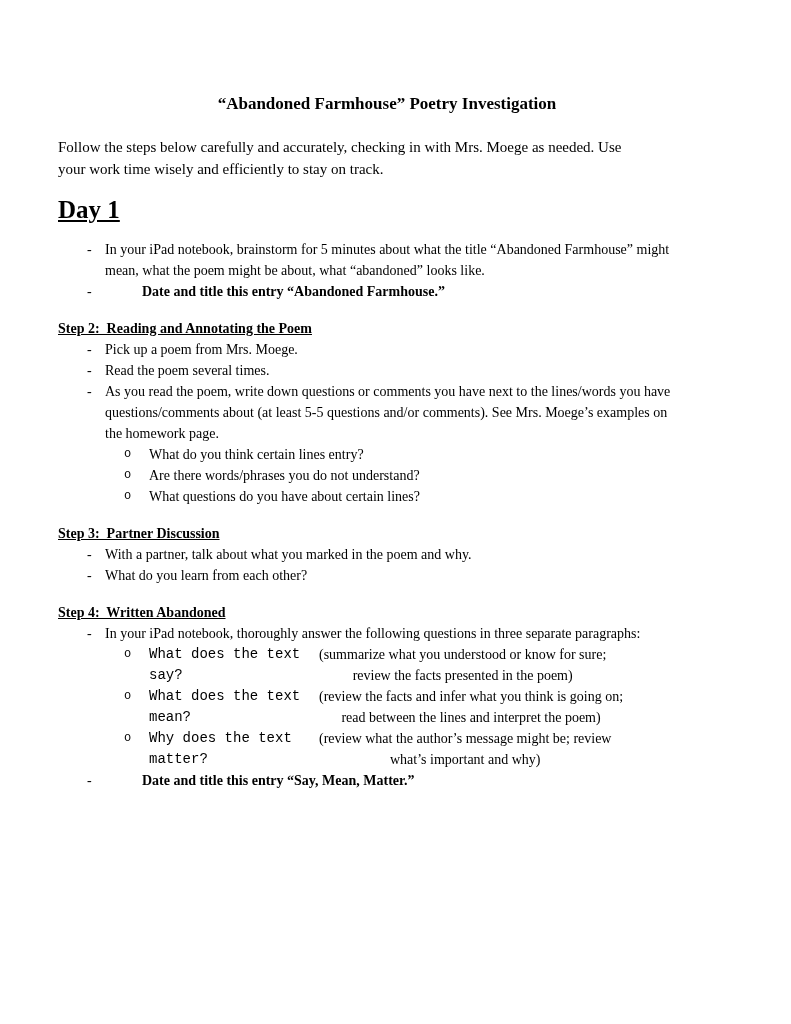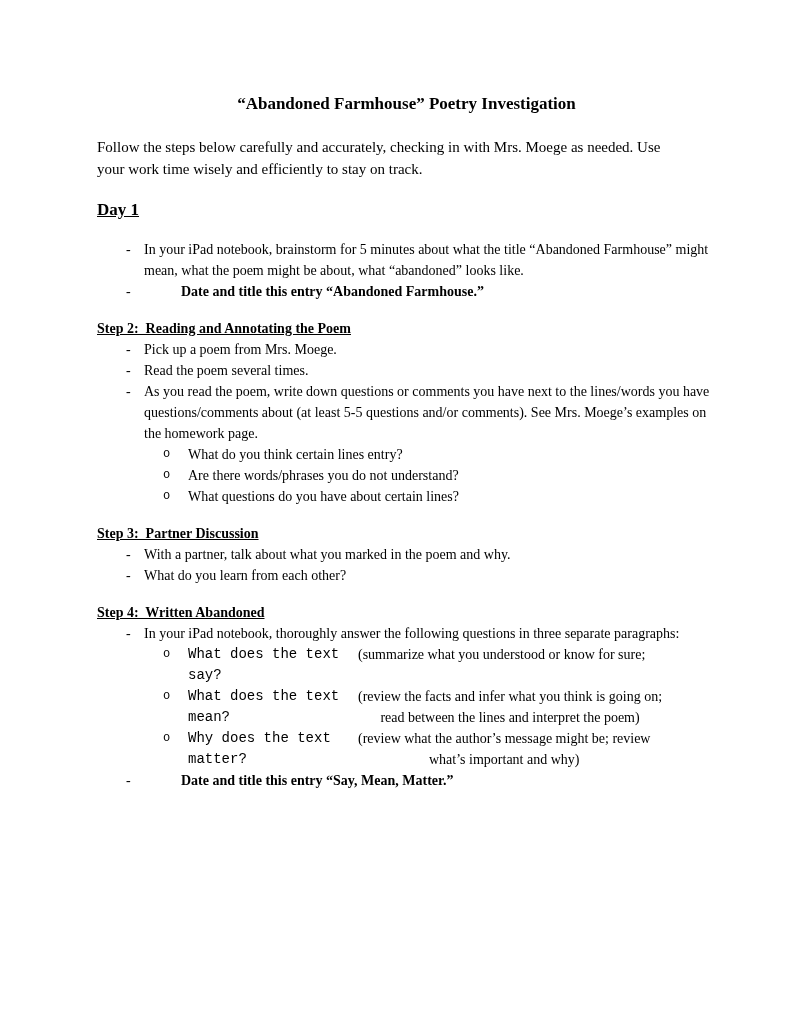--- a/index.html
+++ b/index.html
@@ -11,42 +11,42 @@
     width: 791px;
     height: 1024px;
     font-family: "Liberation Serif", serif;
     color: #000000;
     -webkit-font-smoothing: antialiased;
   }
   .page {
     box-sizing: border-box;
     width: 791px;
     height: 1024px;
-    padding: 93px 75px 0 97px;
+    padding: 93px 75px 0 58px;
     background: #ffffff;
     overflow: hidden;
   }
   .doc-title {
     margin: 0;
     font-size: 17px;
     line-height: 22px;
     font-weight: bold;
     text-align: center;
     white-space: pre-wrap;
   }
   .intro {
     margin: 21px 0 0 0;
     max-width: 588px;
     font-size: 15px;
     line-height: 22px;
     font-weight: normal;
   }
   .day-heading {
     margin: 17px 0 0 0;
-    font-size: 17px;
+    font-size: 25px;
     line-height: 26px;
     font-weight: bold;
     text-decoration: underline;
     display: inline-block;
   }
   .day-wrap { margin: 17px 0 0 0; }
   .day-wrap .day-heading { margin: 0; }
   .step {
     margin-top: 16px;
     font-size: 14px;
@@ -147,20 +147,21 @@
     <div class="b1">
       <span class="b1-marker">-</span>
       <span class="b1-text">In your iPad notebook, thoroughly answer the following questions in three separate paragraphs:</span>
     </div>
 
     <div class="b2 q-row">
       <span class="b2-marker">o</span>
       <span class="q-text">What does the text say?</span>
       <span class="q-note">
         <span class="q-note-l1" style="display:block">(summarize what you understood or know for sure;</span>
+        <span class="q-note-l2" style="display:block">review the facts presented in the poem)</span>
       </span>
     </div>
 
     <div class="b2 q-row">
       <span class="b2-marker">o</span>
       <span class="q-text">What does the text mean?</span>
       <span class="q-note">
         <span class="q-note-l1" style="display:block">(review the facts and infer what you think is going on;</span>
         <span class="q-note-l2" style="display:block">read between the lines and interpret the poem)</span>
       </span>

